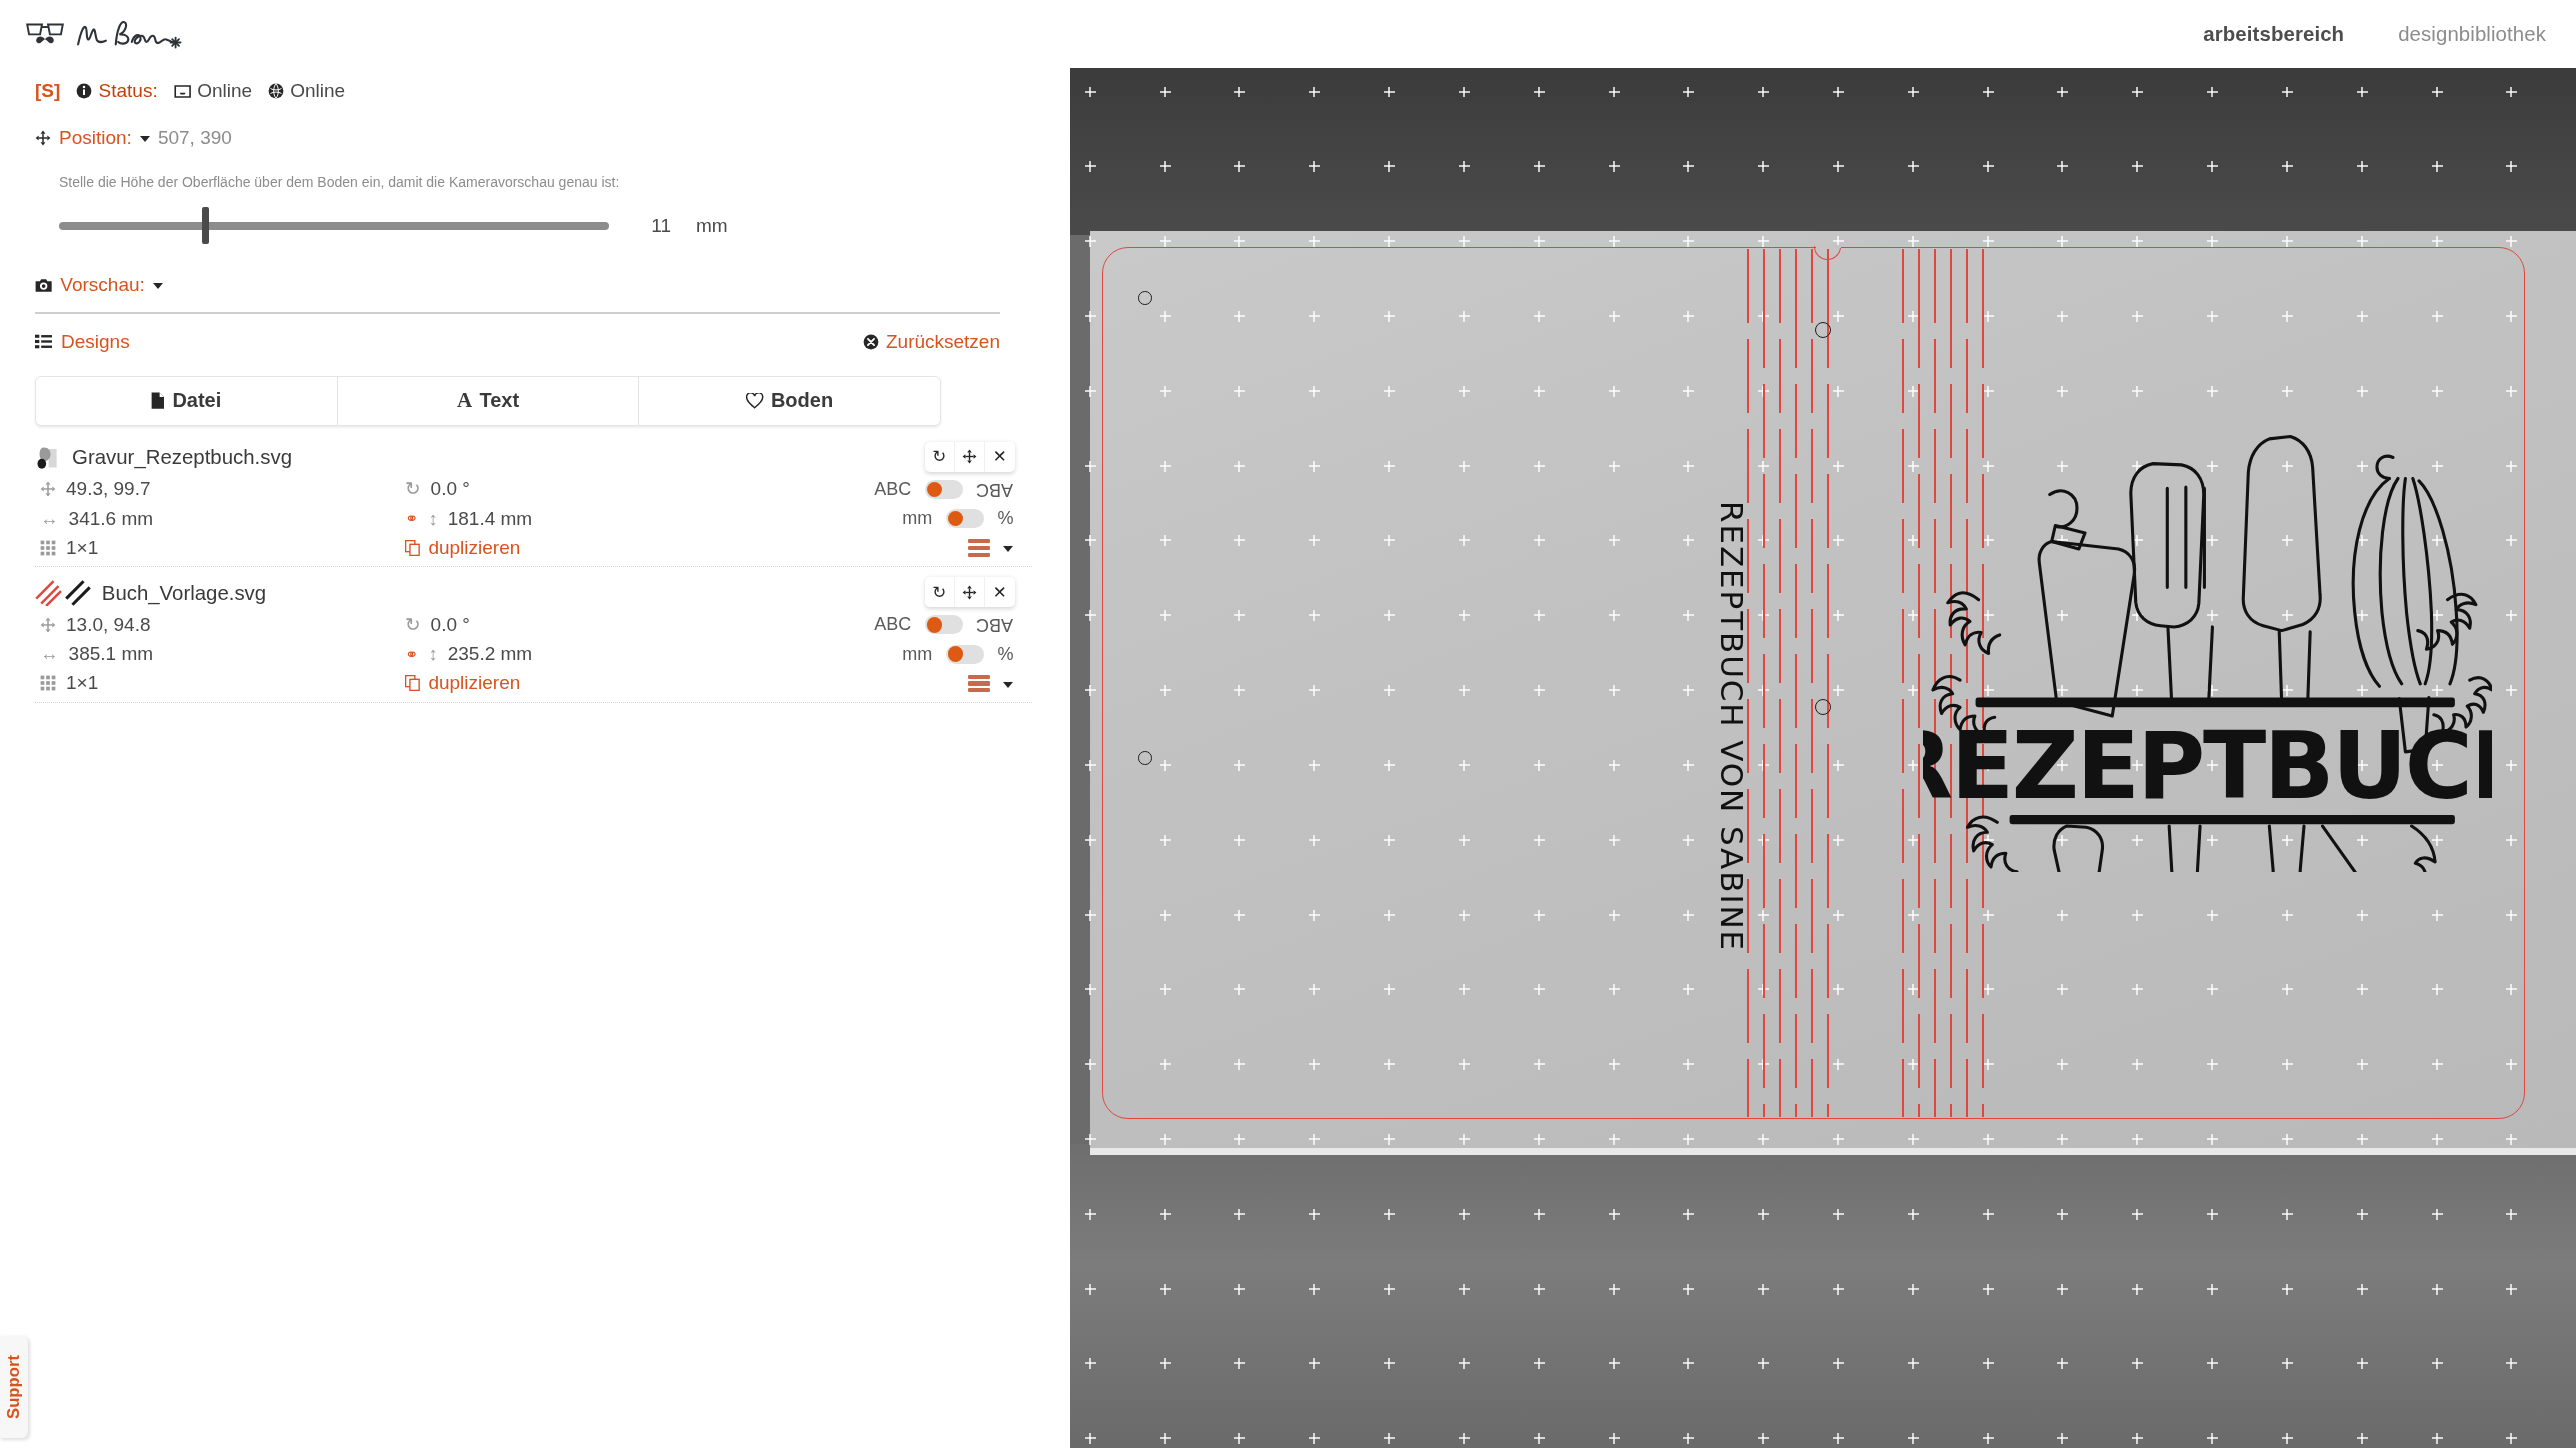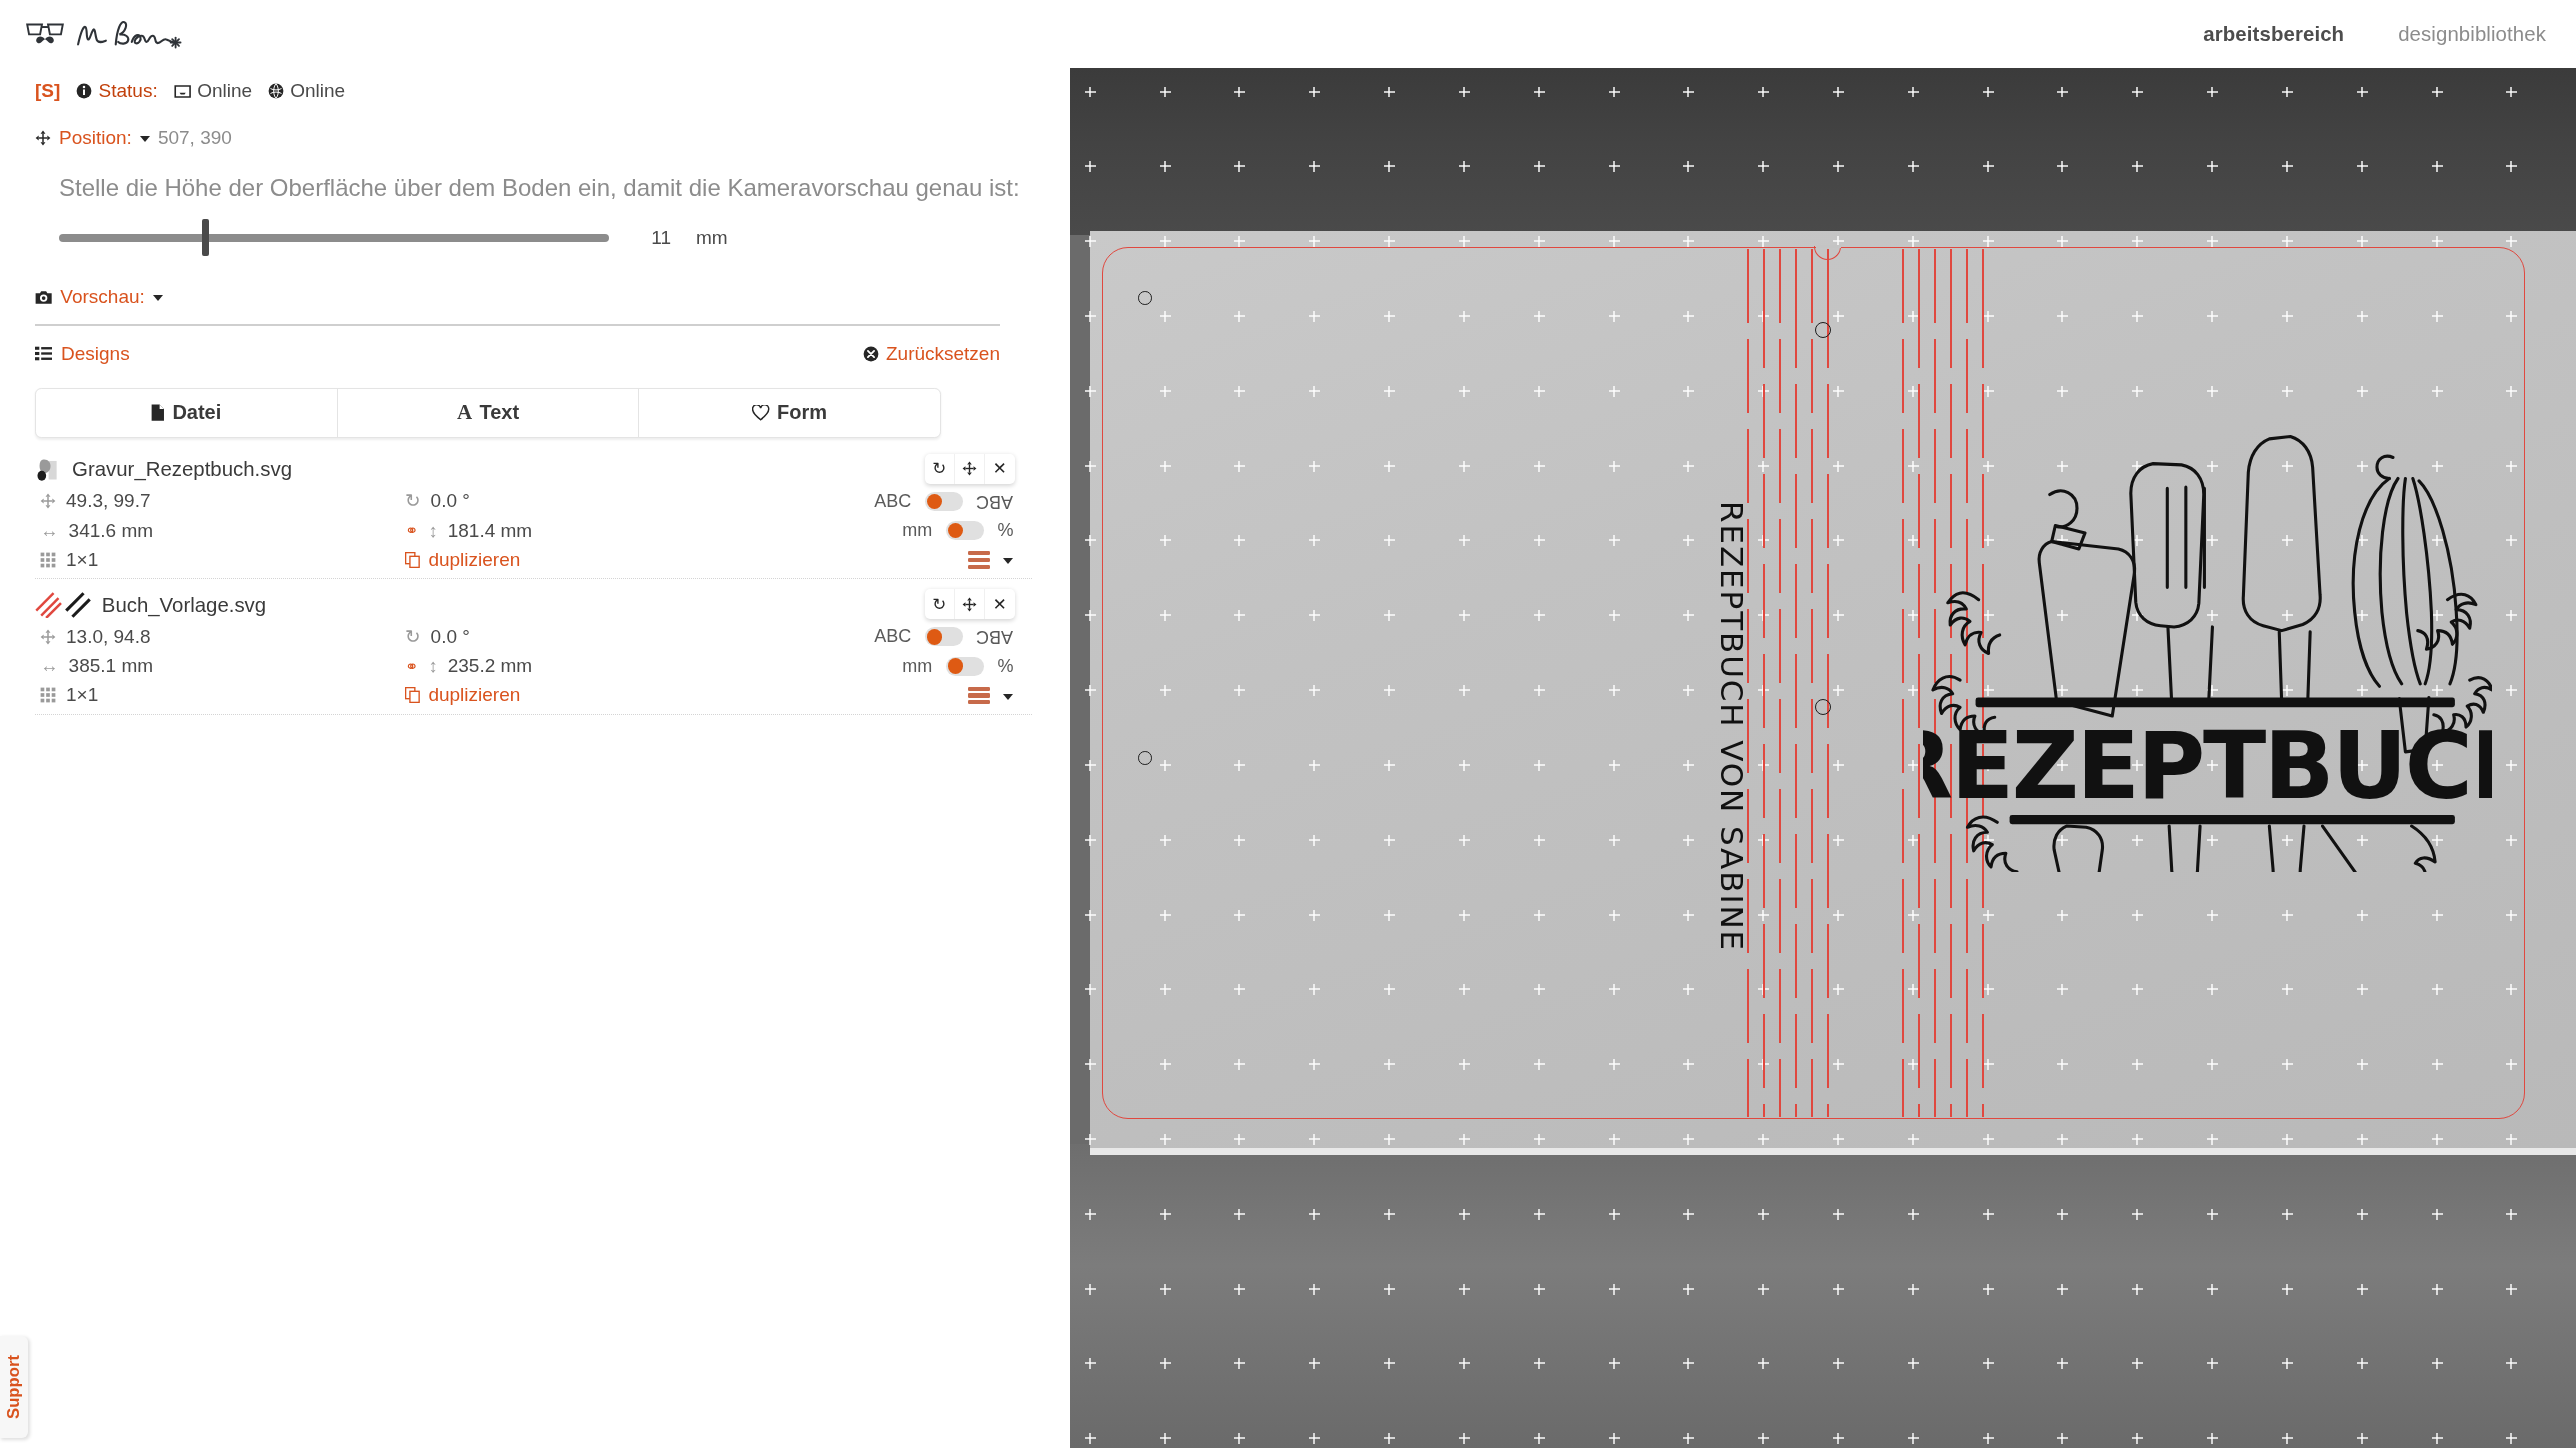--- a/index.html
+++ b/index.html
@@ -55,21 +55,21 @@
 
   
   .orow { display: flex; align-items: center; gap: 8px; font-size: 19px; margin-left: 35px; }
   #posrow { margin-top: 25px; }
   #heightrow { margin-top: 26px; }
   .olabel { color: #d9531e; }
   .oval { color: #8c8c8c; }
   .caret { width: 0; height: 0; border-left: 5.6px solid transparent;
            border-right: 5.6px solid transparent; border-top: 6.8px solid #262626; margin-top:2.5px;}
 
-  #hinttext { margin: 25px 0 0 59px; font-size: 24px; color: #8c8c8c; }
+  #hinttext { margin: 25px 0 0 59px; font-size: 14px; color: #8c8c8c; }
 
   #sliderrow { display: flex; align-items: center; margin: 25px 0 0 59px; }
   #slidertrack {
     width: 550px; height: 8.7px; background: #8c8c8c; border-radius: 5px; position: relative;
   }
   #sliderhandle {
     position: absolute; left: 26%; top: -14.2px; width: 6.8px; height: 37px;
     background: #4a4a4a; border-radius: 1.9px;
   }
   #slidervalue { width: 62px; text-align: right; font-size: 19px; color: #4a4a4a; }
@@ -311,21 +311,21 @@
       <span>Datei</span>
     </div>
     <div class="tabbtn">
       <span style="font-family:'Liberation Serif',serif;font-size:21px;">A</span>
       <span>Text</span>
     </div>
     <div class="tabbtn">
       <svg width="17.3" height="16" viewBox="0 0 28 26">
         <path d="M14 24 C4 16 1 11 1 7.5 A6.5 6.5 0 0 1 14 5 A6.5 6.5 0 0 1 27 7.5 C27 11 24 16 14 24Z" fill="none" stroke="#262626" stroke-width="2.4"></path>
       </svg>
-      <span>Form</span>
+      <span>Boden</span>
     </div>
   </div>
 
   <div id="designlist">
 
     <div class="drow">
       <div class="dtoolbar">
         <div class="dtool">↻</div>
         <div class="dtool">
           <svg width="15" height="15" viewBox="0 0 26 26">

